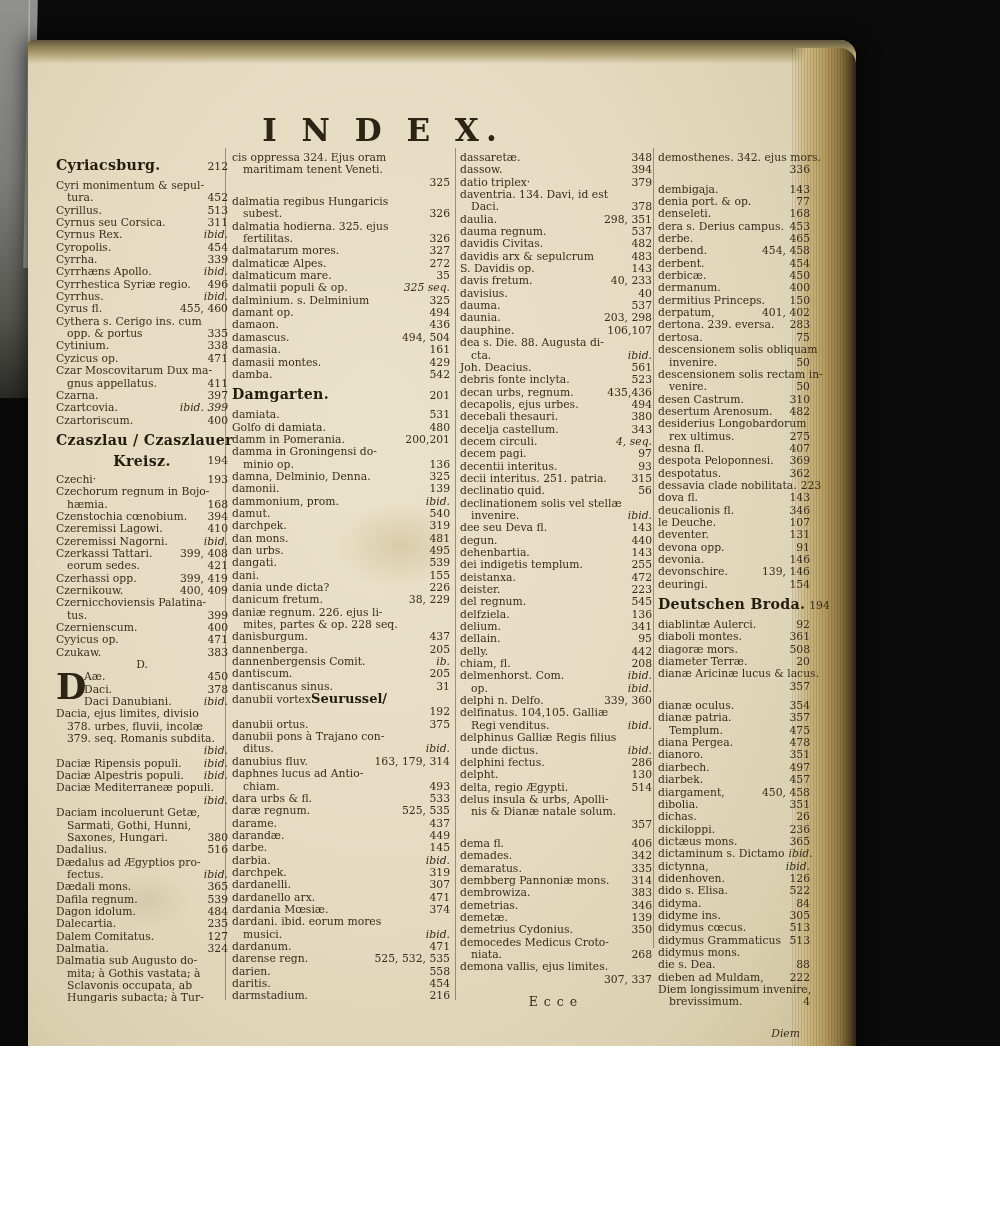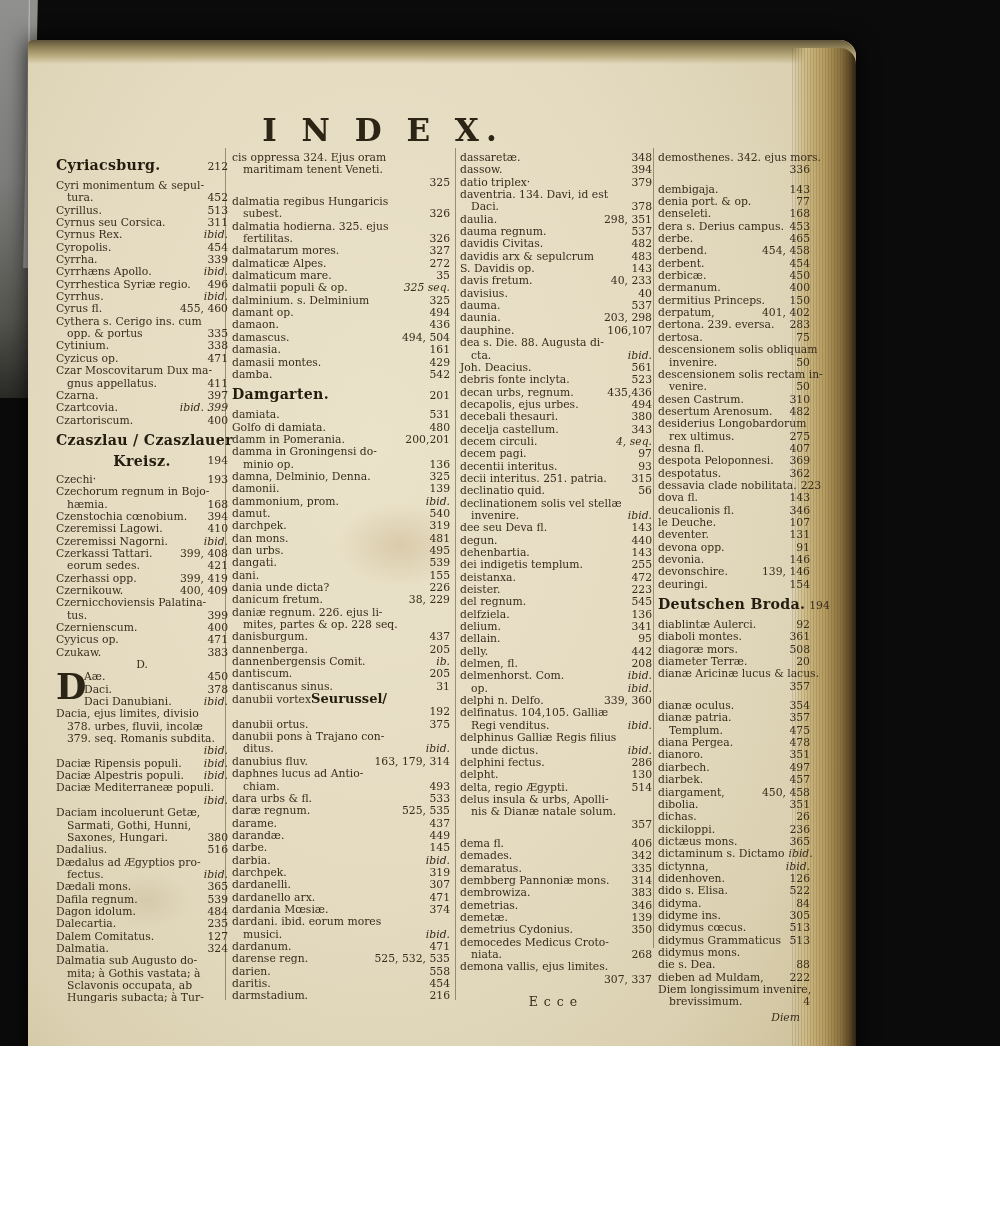--- a/index.html
+++ b/index.html
@@ -44,21 +44,21 @@
   .line.dc{padding-left:28px;}
   .line.gap{margin-top:7px;gap:11px;}
   .line.ctr{justify-content:center;}
   .line.ctr .n{position:absolute;right:0;margin-left:0;}
   .line.h{line-height:16px;margin:5px 0;}
   .line.h .t,.line.h .bl{font-weight:700;font-size:14.2px;color:#241c0e;letter-spacing:.3px;}
   .line.h .n{font-weight:400;font-size:10.8px;}
   .bl{font-weight:700;font-size:13px;color:#241c0e;}
   .cap{position:absolute;left:0;top:-1px;font-size:35px;line-height:34px;font-weight:700;color:#2c2414;}
   .line.sig{justify-content:center;margin-top:10px;font-size:12.5px;letter-spacing:6px;}
-  .line.cw{justify-content:flex-end;margin-top:3px;padding-right:10px;font-style:italic;}
+  .line.cw{justify-content:flex-end;margin-top:19px;padding-right:10px;font-style:italic;}
   
   .footer{position:absolute;left:0;top:1180px;width:1000px;height:49px;background:#9f9f9f;
           font-family:"Liberation Sans","DejaVu Sans",sans-serif;}
   .logo{position:absolute;left:8px;top:3px;width:106px;height:41px;border:2px solid #fdfdfd;
         display:flex;align-items:flex-end;}
   .logo-stripes{width:17px;height:37px;margin-left:1px;
         background:repeating-linear-gradient(90deg,#fdfdfd 0 1px,rgba(0,0,0,0) 1px 4.5px);}
   .logo-portrait{width:23px;height:36px;margin-left:2px;}
   .logo-ub{color:#fdfdfd;font-family:"Liberation Serif","DejaVu Serif",serif;
            font-weight:700;font-size:31px;line-height:38px;margin-left:2px;letter-spacing:0;}
@@ -743,21 +743,21 @@
         </div>
         <div class="line">
           <span class="t">dellain.</span>
           <span class="n">95</span>
         </div>
         <div class="line">
           <span class="t">delly.</span>
           <span class="n">442</span>
         </div>
         <div class="line">
-          <span class="t">delmen, fl.</span>
+          <span class="t">chiam, fl.</span>
           <span class="n">208</span>
         </div>
         <div class="line">
           <span class="t">delmenhorst. Com.</span>
           <span class="n it">ibid.</span>
         </div>
         <div class="line i">
           <span class="t">op.</span>
           <span class="n it">ibid.</span>
         </div>

